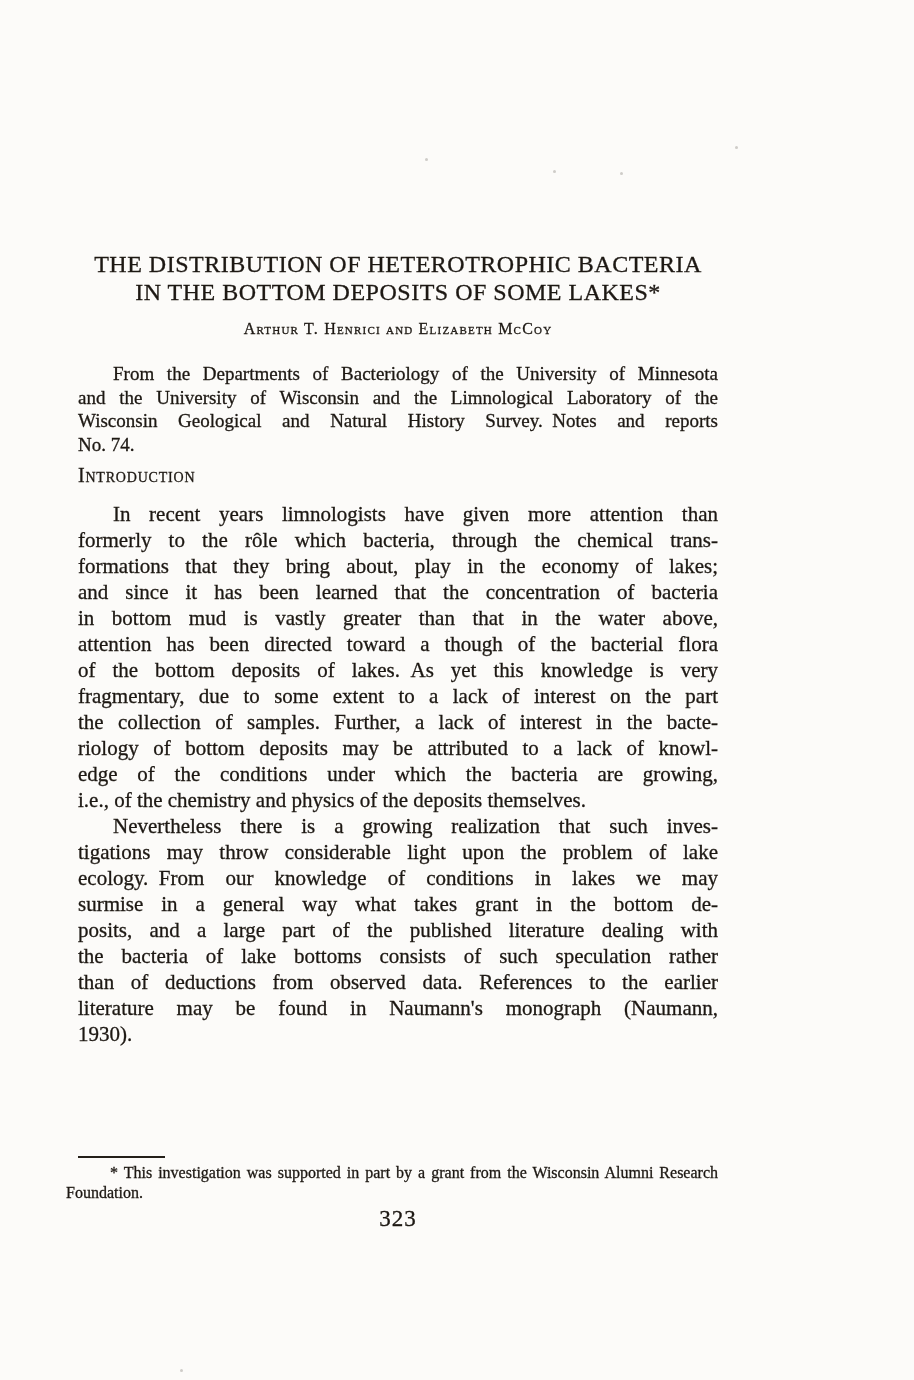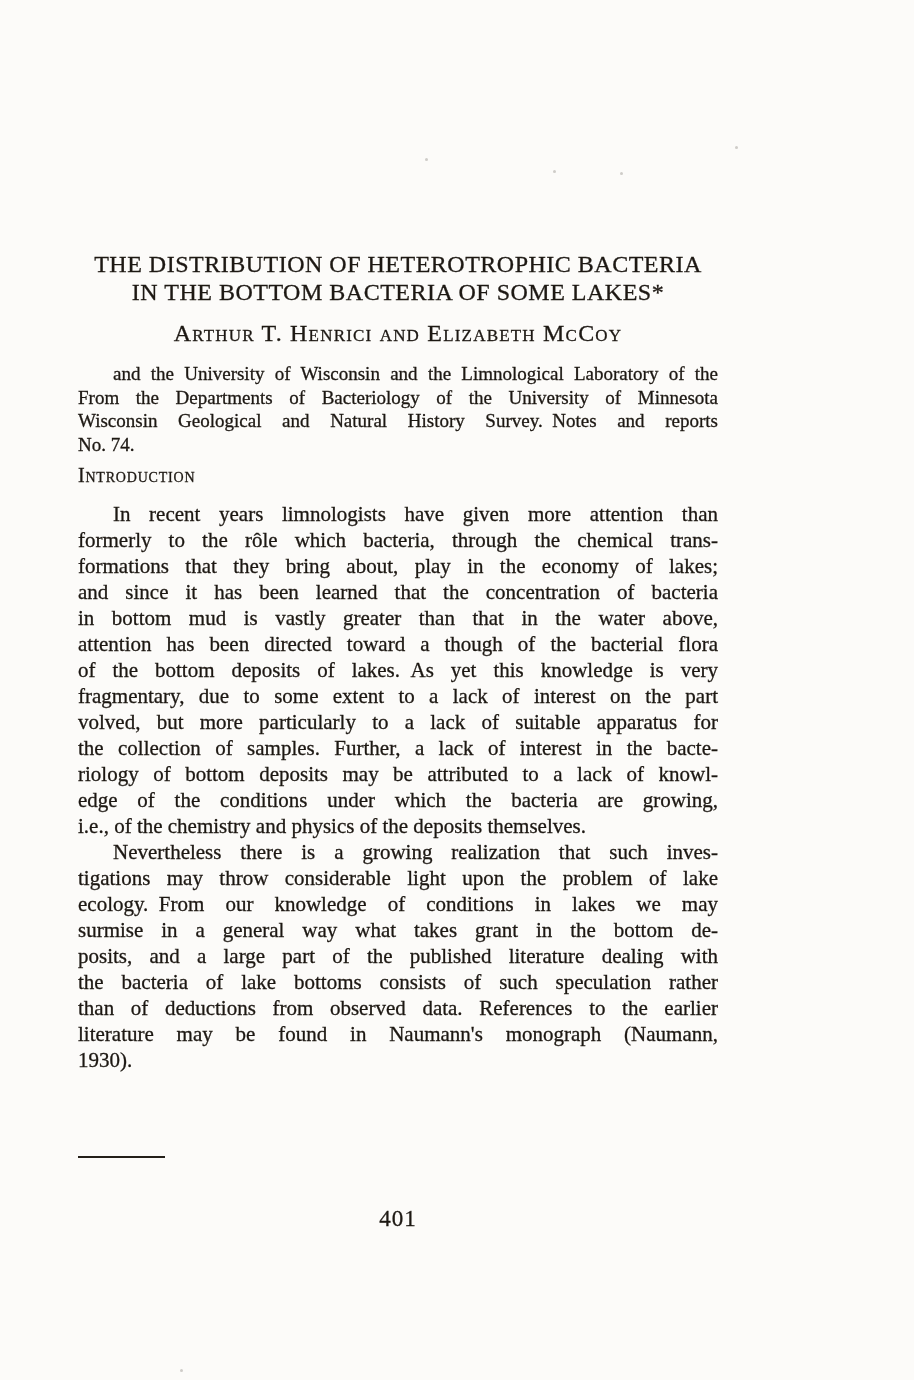--- a/index.html
+++ b/index.html
@@ -24,21 +24,21 @@
     top: 250px;
     text-align: center;
     font-size: 24px;
     line-height: 28px;
     letter-spacing: 0.5px;
   }
   .authors {
     top: 320px;
     text-align: center;
     font-variant: small-caps;
-    font-size: 24px;
+    font-size: 16px;
     letter-spacing: 1.2px;
   }
   .affiliation {
     top: 362px;
     font-size: 19px;
     line-height: 23.5px;
   }
   .section-heading {
     top: 464px;
     text-align: left;
@@ -94,67 +94,70 @@
     opacity: 0.6;
   }
 </style>
 </head>
 <body>
 
 <div class="page">
 
   <div class="col title-block">
     <div class="title-line">THE DISTRIBUTION OF HETEROTROPHIC BACTERIA</div>
-    <div class="title-line">IN THE BOTTOM BACTERIA OF SOME LAKES*</div>
+    <div class="title-line">IN THE BOTTOM DEPOSITS OF SOME LAKES*</div>
   </div>
 
   <div class="col authors">Arthur T. Henrici and Elizabeth McCoy</div>
 
   <div class="col affiliation block-indent">
+      <div class="line">From the Departments of Bacteriology of the University of Minnesota</div>
       <div class="line">and the University of Wisconsin and the Limnological Laboratory of the</div>
-      <div class="line">From the Departments of Bacteriology of the University of Minnesota</div>
       <div class="line">Wisconsin Geological and Natural History Survey. Notes and reports</div>
       <div class="line">No. 74.</div>
     </div>
 
   <div class="col section-heading">Introduction</div>
 
   <div class="col body-text">
     <div class="para block-indent">
         <div class="line">In recent years limnologists have given more attention than</div>
         <div class="line">formerly to the rôle which bacteria, through the chemical trans-</div>
         <div class="line">formations that they bring about, play in the economy of lakes;</div>
         <div class="line">and since it has been learned that the concentration of bacteria</div>
         <div class="line">in bottom mud is vastly greater than that in the water above,</div>
         <div class="line">attention has been directed toward a though of the bacterial flora</div>
         <div class="line">of the bottom deposits of lakes. As yet this knowledge is very</div>
         <div class="line">fragmentary, due to some extent to a lack of interest on the part</div>
-        <div class="line">volved, but more particularly to a lack of suitable apparatus for</div>
         <div class="line">the collection of samples. Further, a lack of interest in the bacte-</div>
         <div class="line">riology of bottom deposits may be attributed to a lack of knowl-</div>
         <div class="line">edge of the conditions under which the bacteria are growing,</div>
         <div class="line">i.e., of the chemistry and physics of the deposits themselves.</div>
       </div>
     <div class="para block-indent">
         <div class="line">Nevertheless there is a growing realization that such inves-</div>
         <div class="line">tigations may throw considerable light upon the problem of lake</div>
         <div class="line">ecology. From our knowledge of conditions in lakes we may</div>
         <div class="line">surmise in a general way what takes grant in the bottom de-</div>
         <div class="line">posits, and a large part of the published literature dealing with</div>
         <div class="line">the bacteria of lake bottoms consists of such speculation rather</div>
         <div class="line">than of deductions from observed data. References to the earlier</div>
         <div class="line">literature may be found in Naumann's monograph (Naumann,</div>
         <div class="line">1930).</div>
       </div>
   </div>
 
   <div class="footnote-rule"></div>
 
+  <div class="footnote block-indent">
+      <div class="line">* This investigation was supported in part by a grant from the Wisconsin Alumni Research</div>
+      <div class="line">Foundation.</div>
+    </div>
 
-  <div class="col page-number">401</div>
+  <div class="col page-number">323</div>
 
   <div class="speck" style="top:158px;left:425px;"></div>
   <div class="speck" style="top:170px;left:553px;"></div>
   <div class="speck" style="top:172px;left:620px;"></div>
   <div class="speck" style="top:146px;left:735px;"></div>
   <div class="speck" style="top:1369px;left:180px;"></div>
   <div class="edge-tick" style="top:12px;left:910px;"></div>
   <div class="edge-tick" style="top:34px;left:910px;"></div>
 
 </div>

